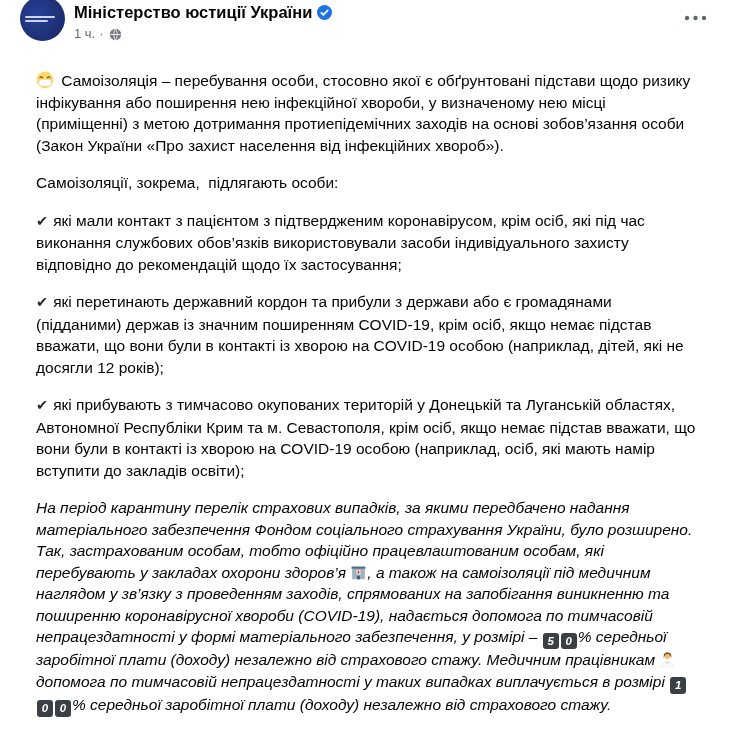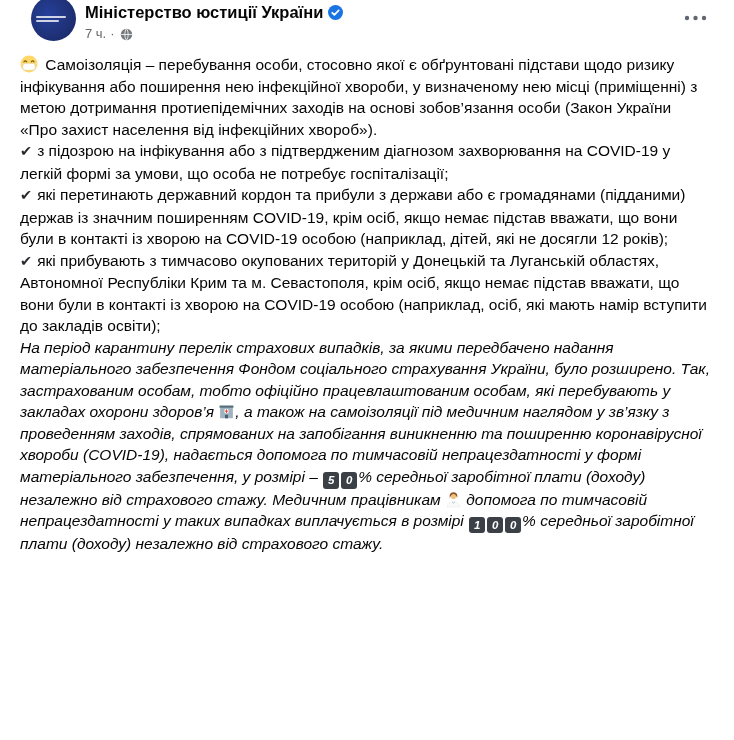--- a/index.html
+++ b/index.html
@@ -3,41 +3,41 @@
 <meta charset="utf-8">
 <style>
   html,body{margin:0;padding:0;}
   body{
     width:734px;height:740px;overflow:hidden;position:relative;
     background:#ffffff;
     font-family:"Liberation Sans", sans-serif;
     color:#050505;
   }
   
-  .post-header{position:relative;height:46px;padding:0 22px 0 20px;margin-left:11px;}
+  .post-header{position:relative;height:46px;padding:0 22px 0 20px;}
   .avatar{
     position:absolute;left:20px;top:-4px;width:45px;height:45px;border-radius:50%;
     background:radial-gradient(circle at 38% 42%, #26409a 0%, #1f3279 55%, #17255e 100%);
     cursor:pointer;
   }
   .avatar-emblem{position:absolute;left:5px;top:18px;width:30px;}
   .avatar-emblem .bar{height:2px;background:rgba(255,255,255,.78);margin:2px 0;border-radius:1px;}
   .avatar-emblem .bar.b2{width:78%;}
   .header-text{margin-left:54px;padding-top:2px;}
   .page-name-row{display:flex;align-items:center;gap:5px;}
   .page-name{font-size:16.5px;font-weight:700;color:#050505;line-height:21px;cursor:pointer;}
   .verified svg{display:block;width:15px;height:15px;}
   .meta-row{display:flex;align-items:center;gap:4px;margin-top:3px;color:#65676b;font-size:13px;line-height:16px;}
   .meta-row .ts{cursor:pointer;}
   .globe svg{display:block;width:13px;height:13px;margin-left:1px;}
   .more-btn{position:absolute;right:24px;top:8px;padding:6px 2px;cursor:pointer;border-radius:50%;}
   .more-btn svg{display:block;}
   
   .post-body{padding:8px 22px 0 20px;font-size:15.5px;line-height:21.5px;color:#050505;}
-  .post-body p{margin:0;}
+  .post-body p{margin:16px;}
   .para-intro{margin-bottom:0;}
   .list-title{margin-top:10px;white-space:pre-wrap;}
   .list-item{margin:0;}
   .check{
     color:#26282b;font-size:14.5px;margin-right:5px;
     font-family:"DejaVu Sans", sans-serif;
   }
   .closing{margin-top:28px;font-style:italic;}
   
   .emoji-lead svg{width:18px;height:18px;vertical-align:-3px;margin-right:3px;}
@@ -65,21 +65,21 @@
       <div class="page-name-row">
         <span class="page-name">Міністерство юстиції України</span>
         <span class="verified">
           <svg viewBox="0 0 16 16">
               <circle cx="8" cy="8" r="8" fill="#1b74e4"></circle>
               <path d="M4.6 8.3l2.2 2.2 4.6-4.7" stroke="#fff" stroke-width="1.9" fill="none" stroke-linecap="round" stroke-linejoin="round"></path>
             </svg>
         </span>
       </div>
       <div class="meta-row">
-        <span class="ts">7 ч.</span>
+        <span class="ts">1 ч.</span>
         <span>·</span>
         <span class="globe">
           <svg viewBox="0 0 16 16">
               <circle cx="8" cy="8" r="7" fill="#75787d"></circle>
               <path d="M1.3 8h13.4M8 1.2c2.7 2.1 2.7 11.5 0 13.6M8 1.2c-2.7 2.1-2.7 11.5 0 13.6" stroke="#fff" stroke-width="1" fill="none"></path>
             </svg>
         </span>
       </div>
     </div>
     <div class="more-btn">
@@ -97,23 +97,24 @@
         <svg viewBox="0 0 20 20">
           <circle cx="10" cy="10" r="9.4" fill="#ffd764"></circle>
           <path d="M4.3 7.6q1.6-2.1 3.2 0" stroke="#7a5b13" stroke-width="1.2" fill="none" stroke-linecap="round"></path>
           <path d="M12.5 7.6q1.6-2.1 3.2 0" stroke="#7a5b13" stroke-width="1.2" fill="none" stroke-linecap="round"></path>
           <path d="M1 8.6l2.6 2M19 8.6l-2.6 2" stroke="#e3e3e3" stroke-width="1"></path>
           <rect x="3.2" y="9.6" width="13.6" height="7.2" rx="2.6" fill="#ffffff" stroke="#d9d9d9" stroke-width="0.6"></rect>
         </svg>
       </span><span>Самоізоляція – перебування особи, стосовно якої є обґрунтовані підстави щодо ризику інфікування або поширення нею інфекційної хвороби, у визначеному нею місці (приміщенні) з метою дотримання протиепідемічних заходів на основі зобов’язання особи (Закон України «Про захист населення від інфекційних хвороб»).</span>
     </p>
 
+    <p class="list-title">Самоізоляції, зокрема,  підлягають особи:</p>
 
     <div id="list-container">
-        <p class="list-item"><span class="check">✔</span>з підозрою на інфікування або з підтвердженим діагнозом захворювання на COVID-19 у легкій формі за умови, що особа не потребує госпіталізації;</p>
+        <p class="list-item"><span class="check">✔</span>які мали контакт з пацієнтом з підтвердженим коронавірусом, крім осіб, які під час виконання службових обов’язків використовували засоби індивідуального захисту відповідно до рекомендацій щодо їх застосування;</p>
         <p class="list-item"><span class="check">✔</span>які перетинають державний кордон та прибули з держави або є громадянами (підданими) держав із значним поширенням COVID-19, крім осіб, якщо немає підстав вважати, що вони були в контакті із хворою на COVID-19 особою (наприклад, дітей, які не досягли 12 років);</p>
         <p class="list-item"><span class="check">✔</span>які прибувають з тимчасово окупованих територій у Донецькій та Луганській областях, Автономної Республіки Крим та м. Севастополя, крім осіб, якщо немає підстав вважати, що вони були в контакті із хворою на COVID-19 особою (наприклад, осіб, які мають намір вступити до закладів освіти);</p>
       </div>
 
     <p class="closing" id="closing-paragraph">На період карантину перелік страхових випадків, за якими передбачено надання матеріального забезпечення Фондом соціального страхування України, було розширено. Так, застрахованим особам, тобто офіційно працевлаштованим особам, які перебувають у закладах охорони здоров’я <span class="emoji-inline"><svg viewBox="0 0 20 20">
             <rect x="2.5" y="5" width="15" height="13" rx="0.6" fill="#9fb4c0"></rect>
             <rect x="1.8" y="3" width="16.4" height="2.7" rx="0.5" fill="#546e7a"></rect>
             <rect x="8.2" y="13.8" width="3.6" height="4.2" fill="#46606c"></rect>
             <circle cx="10" cy="9.6" r="2.7" fill="#ffffff"></circle>
             <path d="M10 7.9v3.4M8.3 9.6h3.4" stroke="#e53935" stroke-width="1.1" stroke-linecap="round"></path>

